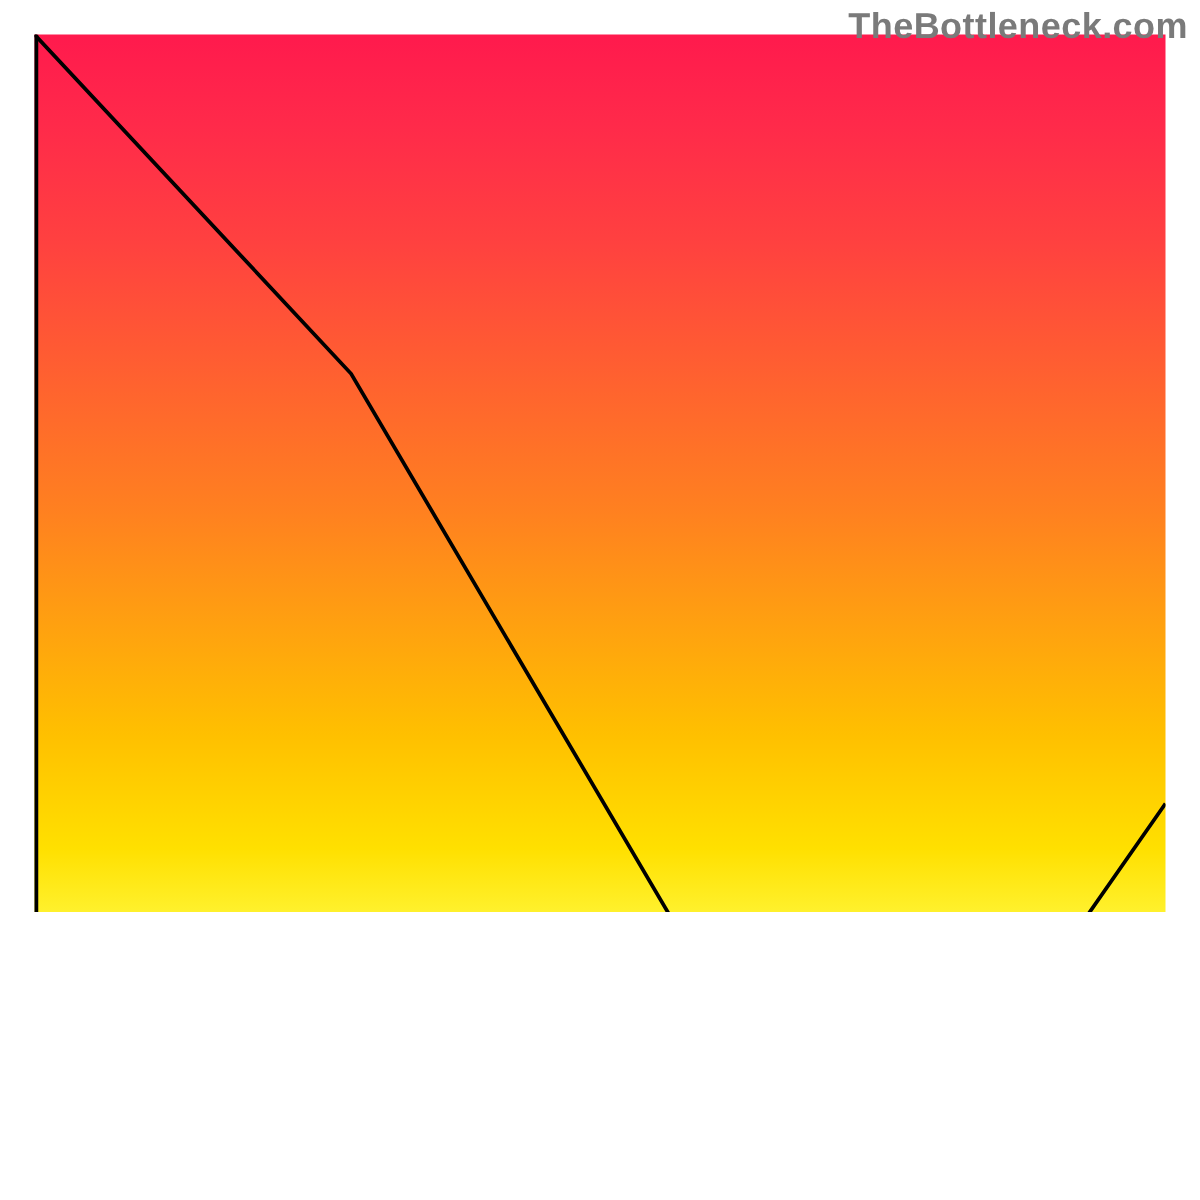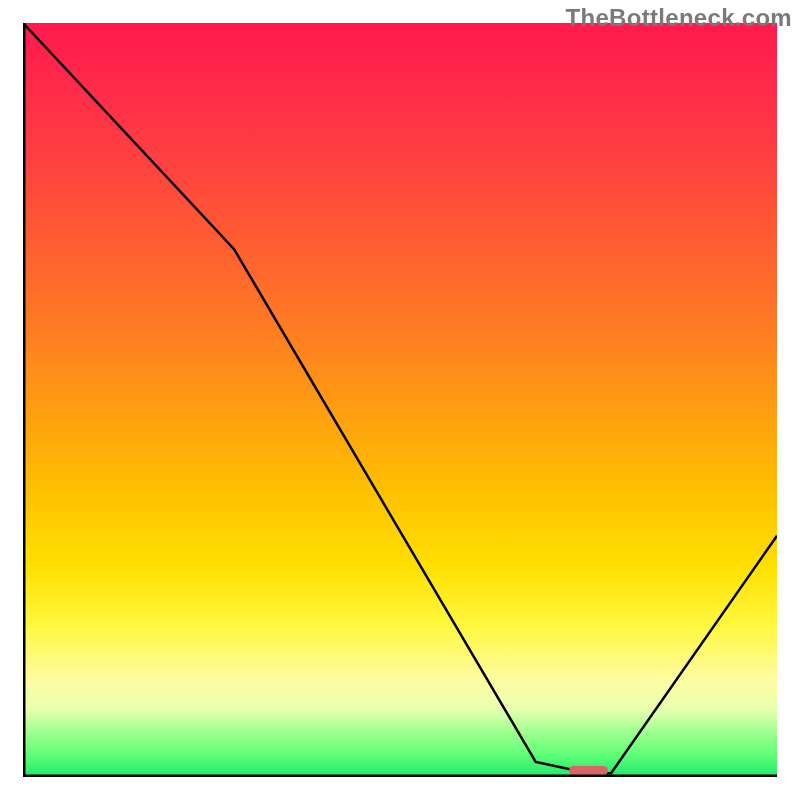--- a/index.html
+++ b/index.html
@@ -3,21 +3,21 @@
 <meta charset="utf-8">
 <style>
   body {
     margin: 0;
     padding: 0;
     background: #ffffff;
     font-family: Arial, sans-serif;
   }
   .container {
     width: 800px;
-    height: 800px;
+    height: 608px;
     position: relative;
   }
   .watermark {
     position: absolute;
     top: 4px;
     right: 8px;
     font-size: 24px;
     font-weight: 600;
     color: #7a7a7a;
     letter-spacing: 0.3px;

